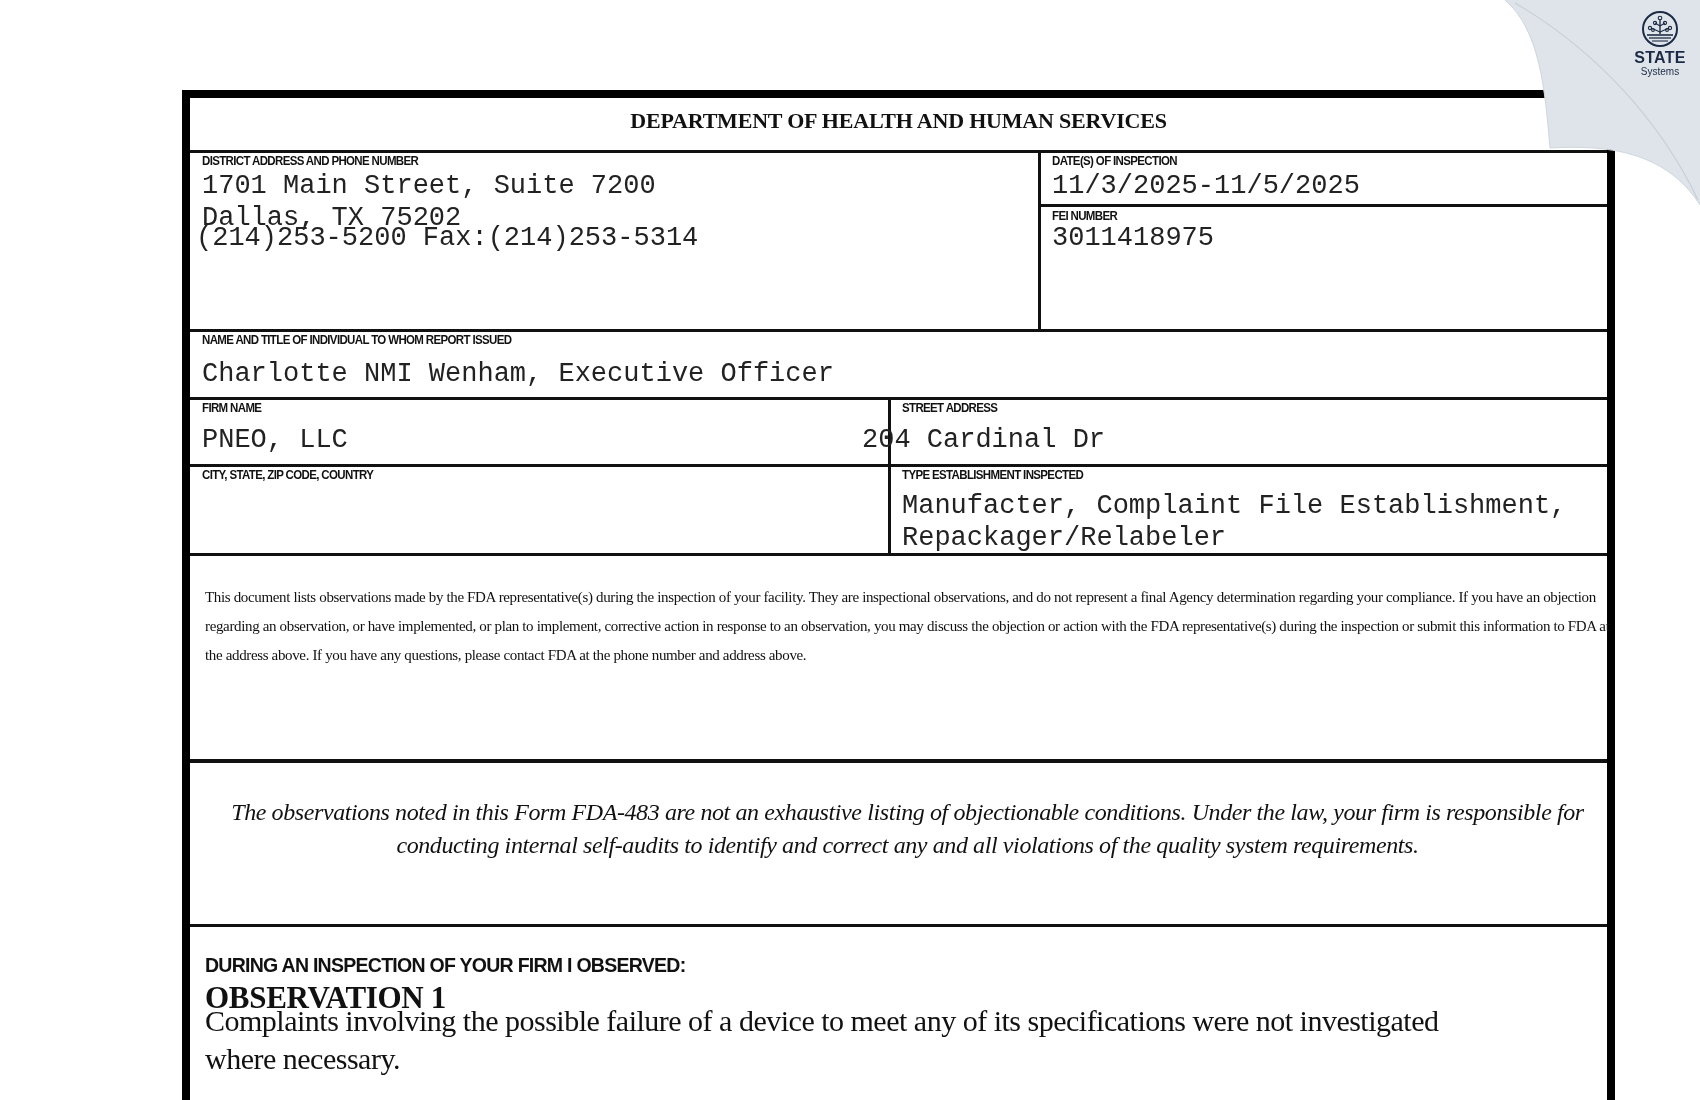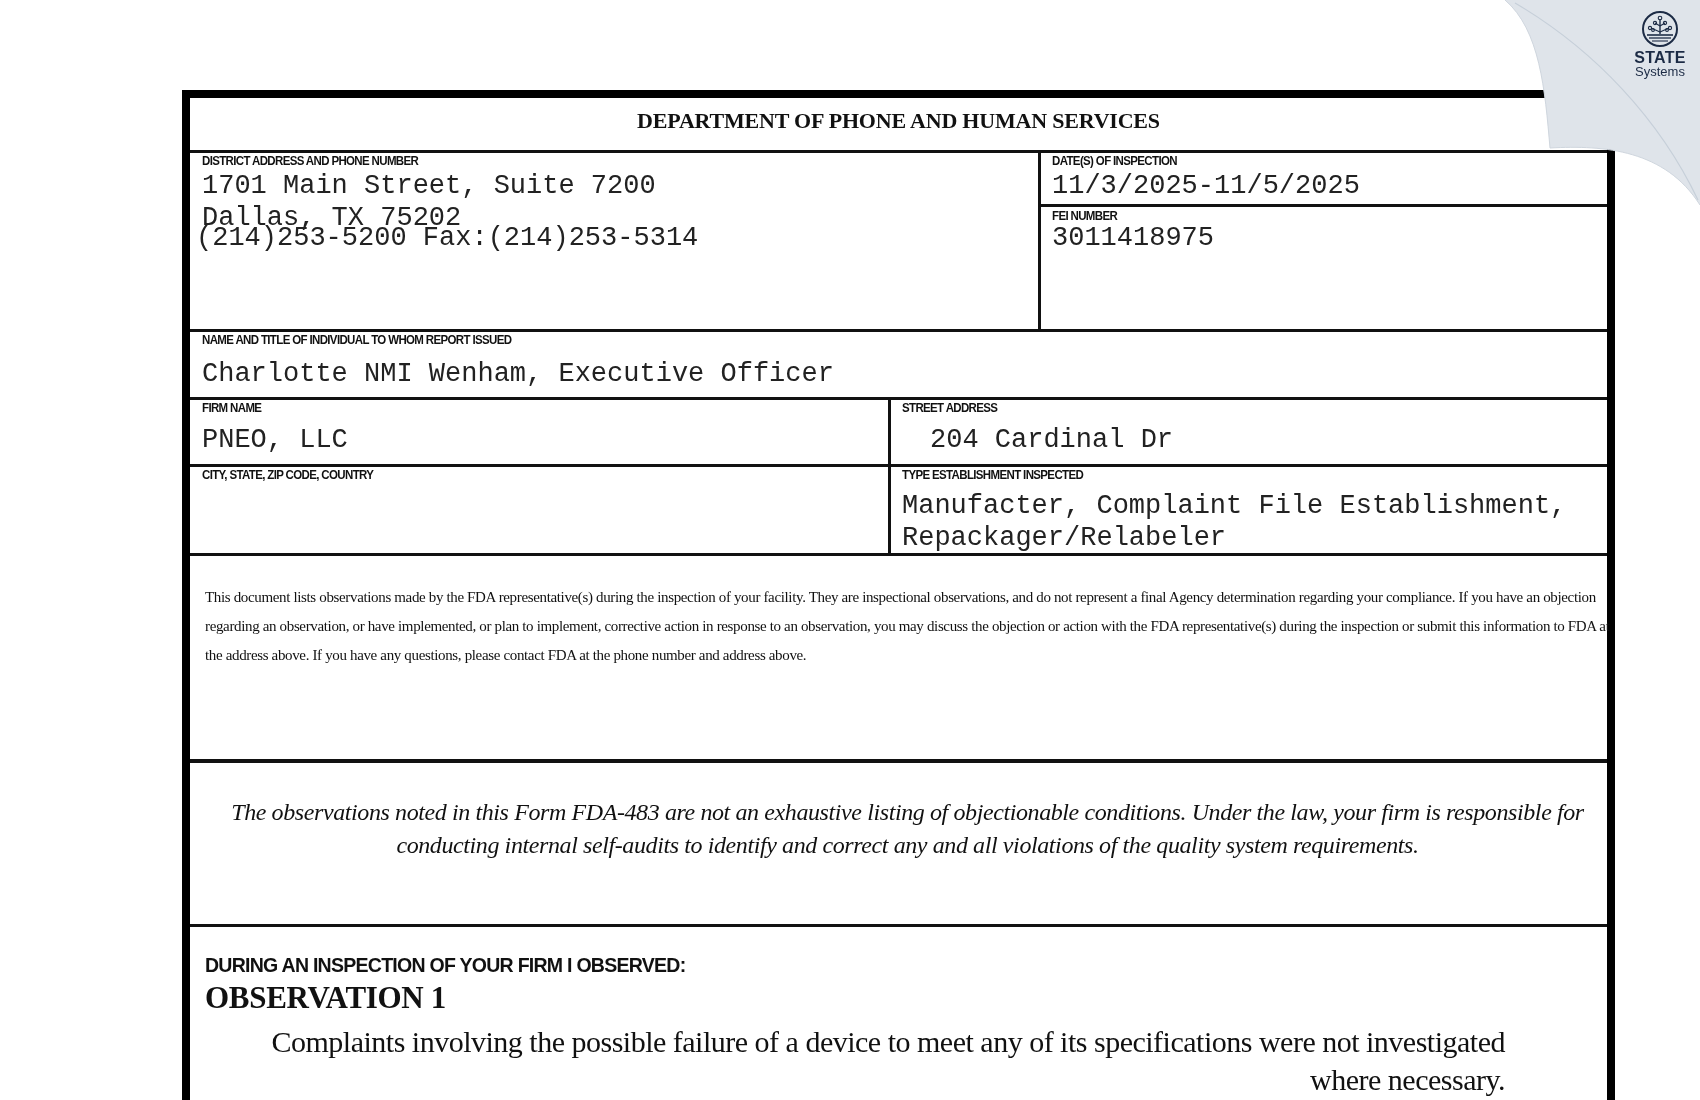--- a/index.html
+++ b/index.html
@@ -47,28 +47,28 @@
     font-size: 31px; letter-spacing: -0.3px;
   }
   .obs-text {
     position: absolute; left: 15px; width: 1300px; font-family: "Liberation Serif", serif;
     font-size: 30px; line-height: 38px; letter-spacing: -0.5px;
   }
   
   .curl { position: absolute; right: 0; top: 0; width: 215px; height: 205px; }
   .logo { position: absolute; left: 1625px; top: 10px; width: 70px; text-align: center; color: #1c2b45; }
   .logo .brand { font-family: "Liberation Sans", sans-serif; font-weight: bold; font-size: 16px; letter-spacing: 0.3px; line-height: 16px; margin-top: 2px; }
-  .logo .sub { font-family: "Liberation Sans", sans-serif; font-size: 13px; line-height: 11px; }
+  .logo .sub { font-family: "Liberation Sans", sans-serif; font-size: 10px; line-height: 11px; }
 </style>
 </head>
 <body>
 
 <div class="form">
 
-  <div class="hdr1">DEPARTMENT OF PHONE AND HUMAN SERVICES</div>
+  <div class="hdr1">DEPARTMENT OF HEALTH AND HUMAN SERVICES</div>
 
   <div class="hline" style="left:0;right:0;top:52px;"></div>
   <div class="hline" style="left:848px;right:0;top:106px;"></div>
   <div class="hline" style="left:0;right:0;top:231px;"></div>
   <div class="hline" style="left:0;right:0;top:299px;"></div>
   <div class="hline" style="left:0;right:0;top:366px;"></div>
   <div class="hline" style="left:0;right:0;top:455px;"></div>
   <div class="hline" style="left:0;right:0;top:661px;height:4px;"></div>
   <div class="hline" style="left:0;right:0;top:826px;"></div>
 
@@ -86,35 +86,35 @@
   <div class="lbl" style="left:862px;top:111px;">FEI NUMBER</div>
   <div class="mono" style="left:862px;top:124px;">3011418975</div>
 
   <div class="lbl" style="left:12px;top:235px;">NAME AND TITLE OF INDIVIDUAL TO WHOM REPORT ISSUED</div>
   <div class="mono" style="left:12px;top:260px;">Charlotte NMI Wenham, Executive Officer</div>
 
   <div class="lbl" style="left:12px;top:303px;">FIRM NAME</div>
   <div class="mono" style="left:12px;top:326px;">PNEO, LLC</div>
 
   <div class="lbl" style="left:712px;top:303px;">STREET ADDRESS</div>
-  <div class="mono" style="left:740px;top:326px;">204 Cardinal Dr</div>
+  <div class="mono" style="left:672px;top:326px;">204 Cardinal Dr</div>
 
   <div class="lbl" style="left:12px;top:370px;">CITY, STATE, ZIP CODE, COUNTRY</div>
 
   <div class="lbl" style="left:712px;top:370px;">TYPE ESTABLISHMENT INSPECTED</div>
   <div class="mono" style="left:712px;top:424px;">Repackager/Relabeler</div>
   <div class="mono" style="left:712px;top:392px;">Manufacter, Complaint File Establishment,</div>
 
   <div class="para" style="top:485px;">This document lists observations made by the FDA representative(s) during the inspection of your facility. They are inspectional observations, and do not represent a final Agency determination regarding your compliance. If you have an objection regarding an observation, or have implemented, or plan to implement, corrective action in response to an observation, you may discuss the objection or action with the FDA representative(s) during the inspection or submit this information to FDA at the address above. If you have any questions, please contact FDA at the phone number and address above.</div>
 
   <div class="para italic" style="top:698px;">The observations noted in this Form FDA-483 are not an exhaustive listing of objectionable conditions. Under the law, your firm is responsible for conducting internal self-audits to identify and correct any and all violations of the quality system requirements.</div>
 
   <div class="obs-head" style="top:855px;">DURING AN INSPECTION OF YOUR FIRM I OBSERVED:</div>
   <div class="obs-title" style="top:882px;">OBSERVATION 1</div>
-  <div class="obs-text" style="top:925px;text-align:right;">Complaints involving the possible failure of a device to meet any of its specifications were not investigated where necessary.</div>
+  <div class="obs-text" style="top:904px;">Complaints involving the possible failure of a device to meet any of its specifications were not investigated where necessary.</div>
 </div>
 
 <svg class="curl" viewBox="0 0 215 205" xmlns="http://www.w3.org/2000/svg">
   <path d="M 20 0 L 215 0 L 215 205 C 180 150 120 145 65 148 C 60 90 55 30 20 0 Z" fill="#dfe4ea"></path>
   <path d="M 30 3 C 110 50 175 120 213 200" stroke="#c6cfd9" stroke-width="1.2" fill="none"></path>
   <path d="M 20 0 C 55 30 60 90 65 148 C 120 145 180 150 215 205" stroke="#cfd6de" stroke-width="1" fill="none"></path>
 </svg>
 
 <div class="logo">
   <svg width="38" height="38" viewBox="0 0 38 38" xmlns="http://www.w3.org/2000/svg" style="display:block;margin:0 auto;">

